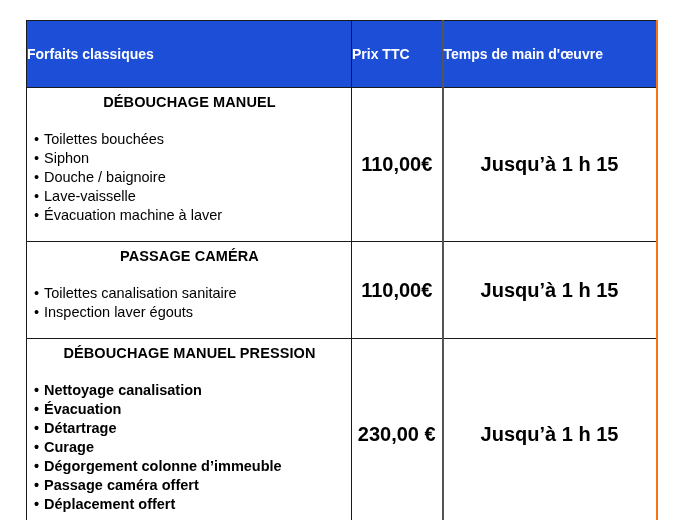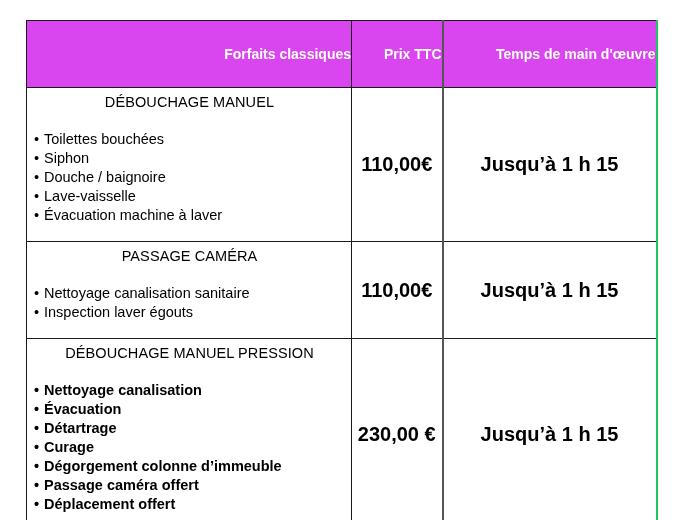--- a/index.html
+++ b/index.html
@@ -24,47 +24,47 @@
       table-layout: fixed;
     }
     table.pricing col.c1 { width: 325px; }
     table.pricing col.c2 { width: 91px; }
     table.pricing col.c3 { width: 214px; }
     table.pricing th, table.pricing td {
       border: 1px solid #1a1a1a;
       padding: 0;
     }
     table.pricing td.right-edge, table.pricing th.right-edge {
-      border-right: 2px solid #22c55e;
+      border-right: 2px solid #f97316;
     }
     table.pricing td.mid-edge, table.pricing th.mid-edge {
       border-right: 2px solid #555;
     }
     thead th {
-      background: #d946ef;
+      background: #1d4ed8;
       color: #ffffff;
       font-weight: bold;
       font-size: 14px;
       height: 66px;
-      text-align: right;
+      text-align: left;
       vertical-align: middle;
     }
     tbody td {
       vertical-align: middle;
       text-align: center;
       font-size: 14px;
     }
     .desc-cell {
       text-align: left !important;
       vertical-align: top !important;
       padding: 5px 6px 6px 7px !important;
     }
     .section-title {
       text-align: center;
-      font-weight: normal;
+      font-weight: bold;
       font-size: 14.5px;
       line-height: 18px;
       margin: 0 0 19px 0;
       letter-spacing: 0.1px;
     }
     ul.items {
       list-style: none;
       margin: 0;
       padding: 0;
     }
@@ -116,21 +116,21 @@
         </ul>
       </td>
       <td class="mid-edge price">110,00€</td>
       <td class="right-edge time">Jusqu’à 1 h 15</td>
     </tr>
 
     <tr class="row2">
       <td class="desc-cell">
         <div class="section-title">PASSAGE CAMÉRA</div>
         <ul class="items">
-          <li><span class="bullet">•</span><span>Nettoyage canalisation sanitaire</span></li>
+          <li><span class="bullet">•</span><span>Toilettes canalisation sanitaire</span></li>
           <li><span class="bullet">•</span><span>Inspection laver égouts</span></li>
         </ul>
       </td>
       <td class="mid-edge price">110,00€</td>
       <td class="right-edge time">Jusqu’à 1 h 15</td>
     </tr>
 
     <tr class="row3">
       <td class="desc-cell">
         <div class="section-title">DÉBOUCHAGE MANUEL PRESSION</div>

